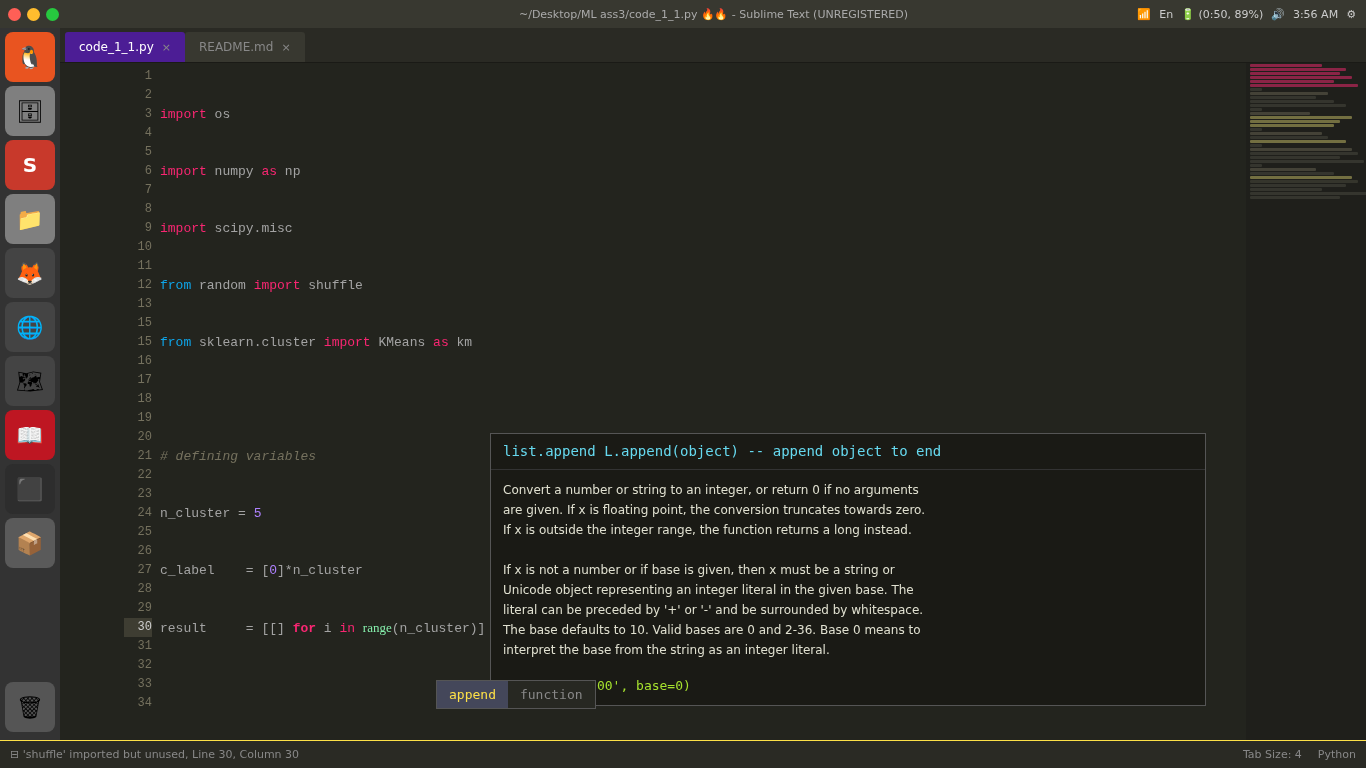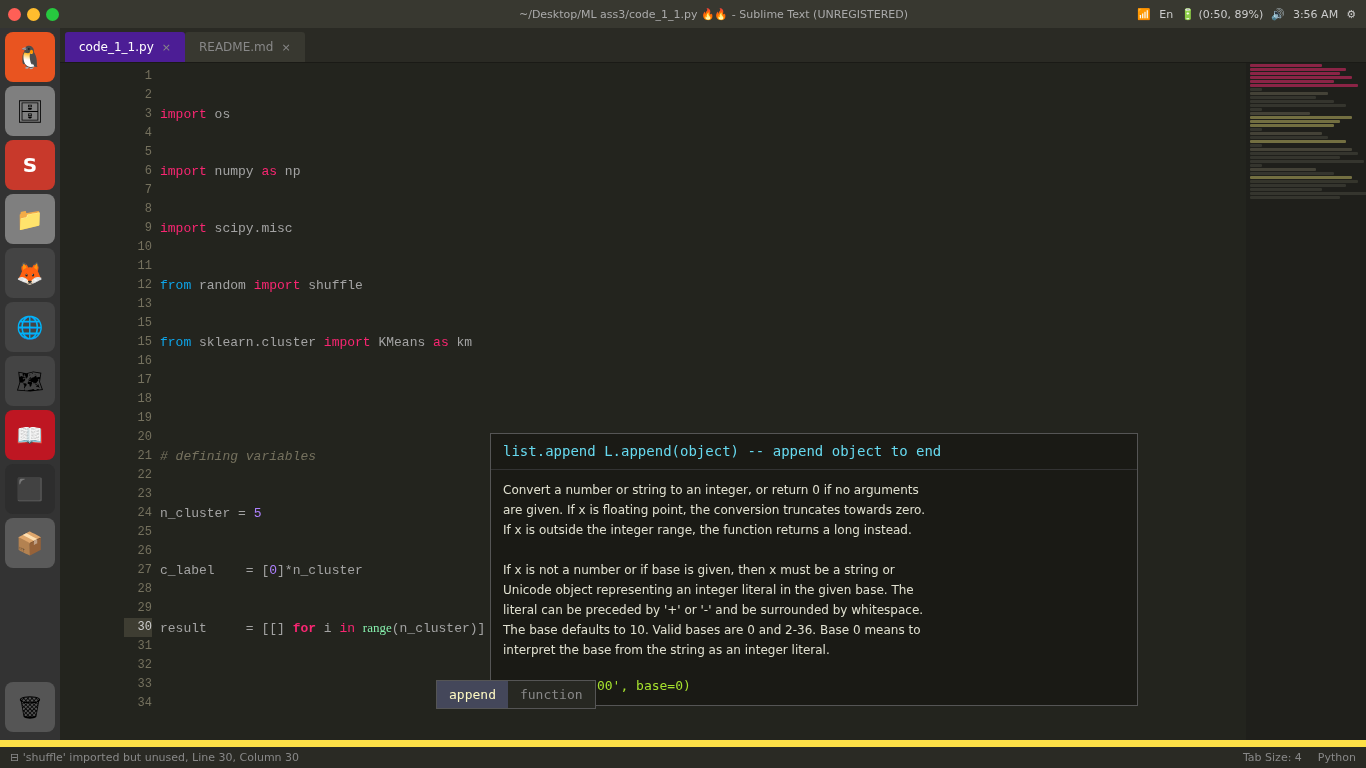--- a/index.html
+++ b/index.html
@@ -149,21 +149,21 @@
     .kw-range { color: #86efac; font-family: Liberation Serif, serif; }
     .kw-comment { color: #75715e; font-style: italic; }
     .num { color: #ae81ff; }
     .plain { color: #a3a3a3; }
 
     
     #tooltip {
       position: absolute;
       top: 370px;
       left: 370px;
-      width: 648px;
+      width: 716px;
       background: #1a1a15;
       border: 1px solid #555;
       z-index: 100;
       color: #f8f8f2;
       font-family: 'Consolas', 'Monaco', monospace;
       font-size: 13px;
     }
     #tooltip-header {
       background: #1a1a15;
       padding: 8px 12px;
@@ -190,38 +190,38 @@
       background: #272822;
       border: 1px solid #555;
       z-index: 101;
       display: flex;
       align-items: center;
       font-family: 'Consolas', 'Monaco', monospace;
       font-size: 13px;
     }
     #autocomplete .ac-word {
       padding: 4px 12px;
-      color: #fef9c3;
+      color: #fde047;
       background: #44475a;
     }
     #autocomplete .ac-type {
       padding: 4px 12px;
       color: #888;
     }
 
     
     #statusbar {
       height: 28px;
       background: #2a2a24;
       display: flex;
       align-items: center;
       padding: 0 10px;
       font-size: 11px;
       color: #888;
-      border-top: 7px solid #fde047;
+      border-top: 1px solid #fde047;
       position: absolute;
       bottom: 0; left: 0; right: 0;
     }
     #statusbar .status-left { flex: 1; }
     #statusbar .status-right { display: flex; gap: 16px; }
 
     
     #minimap-visual {
       width: 100%;
       height: 100%;

